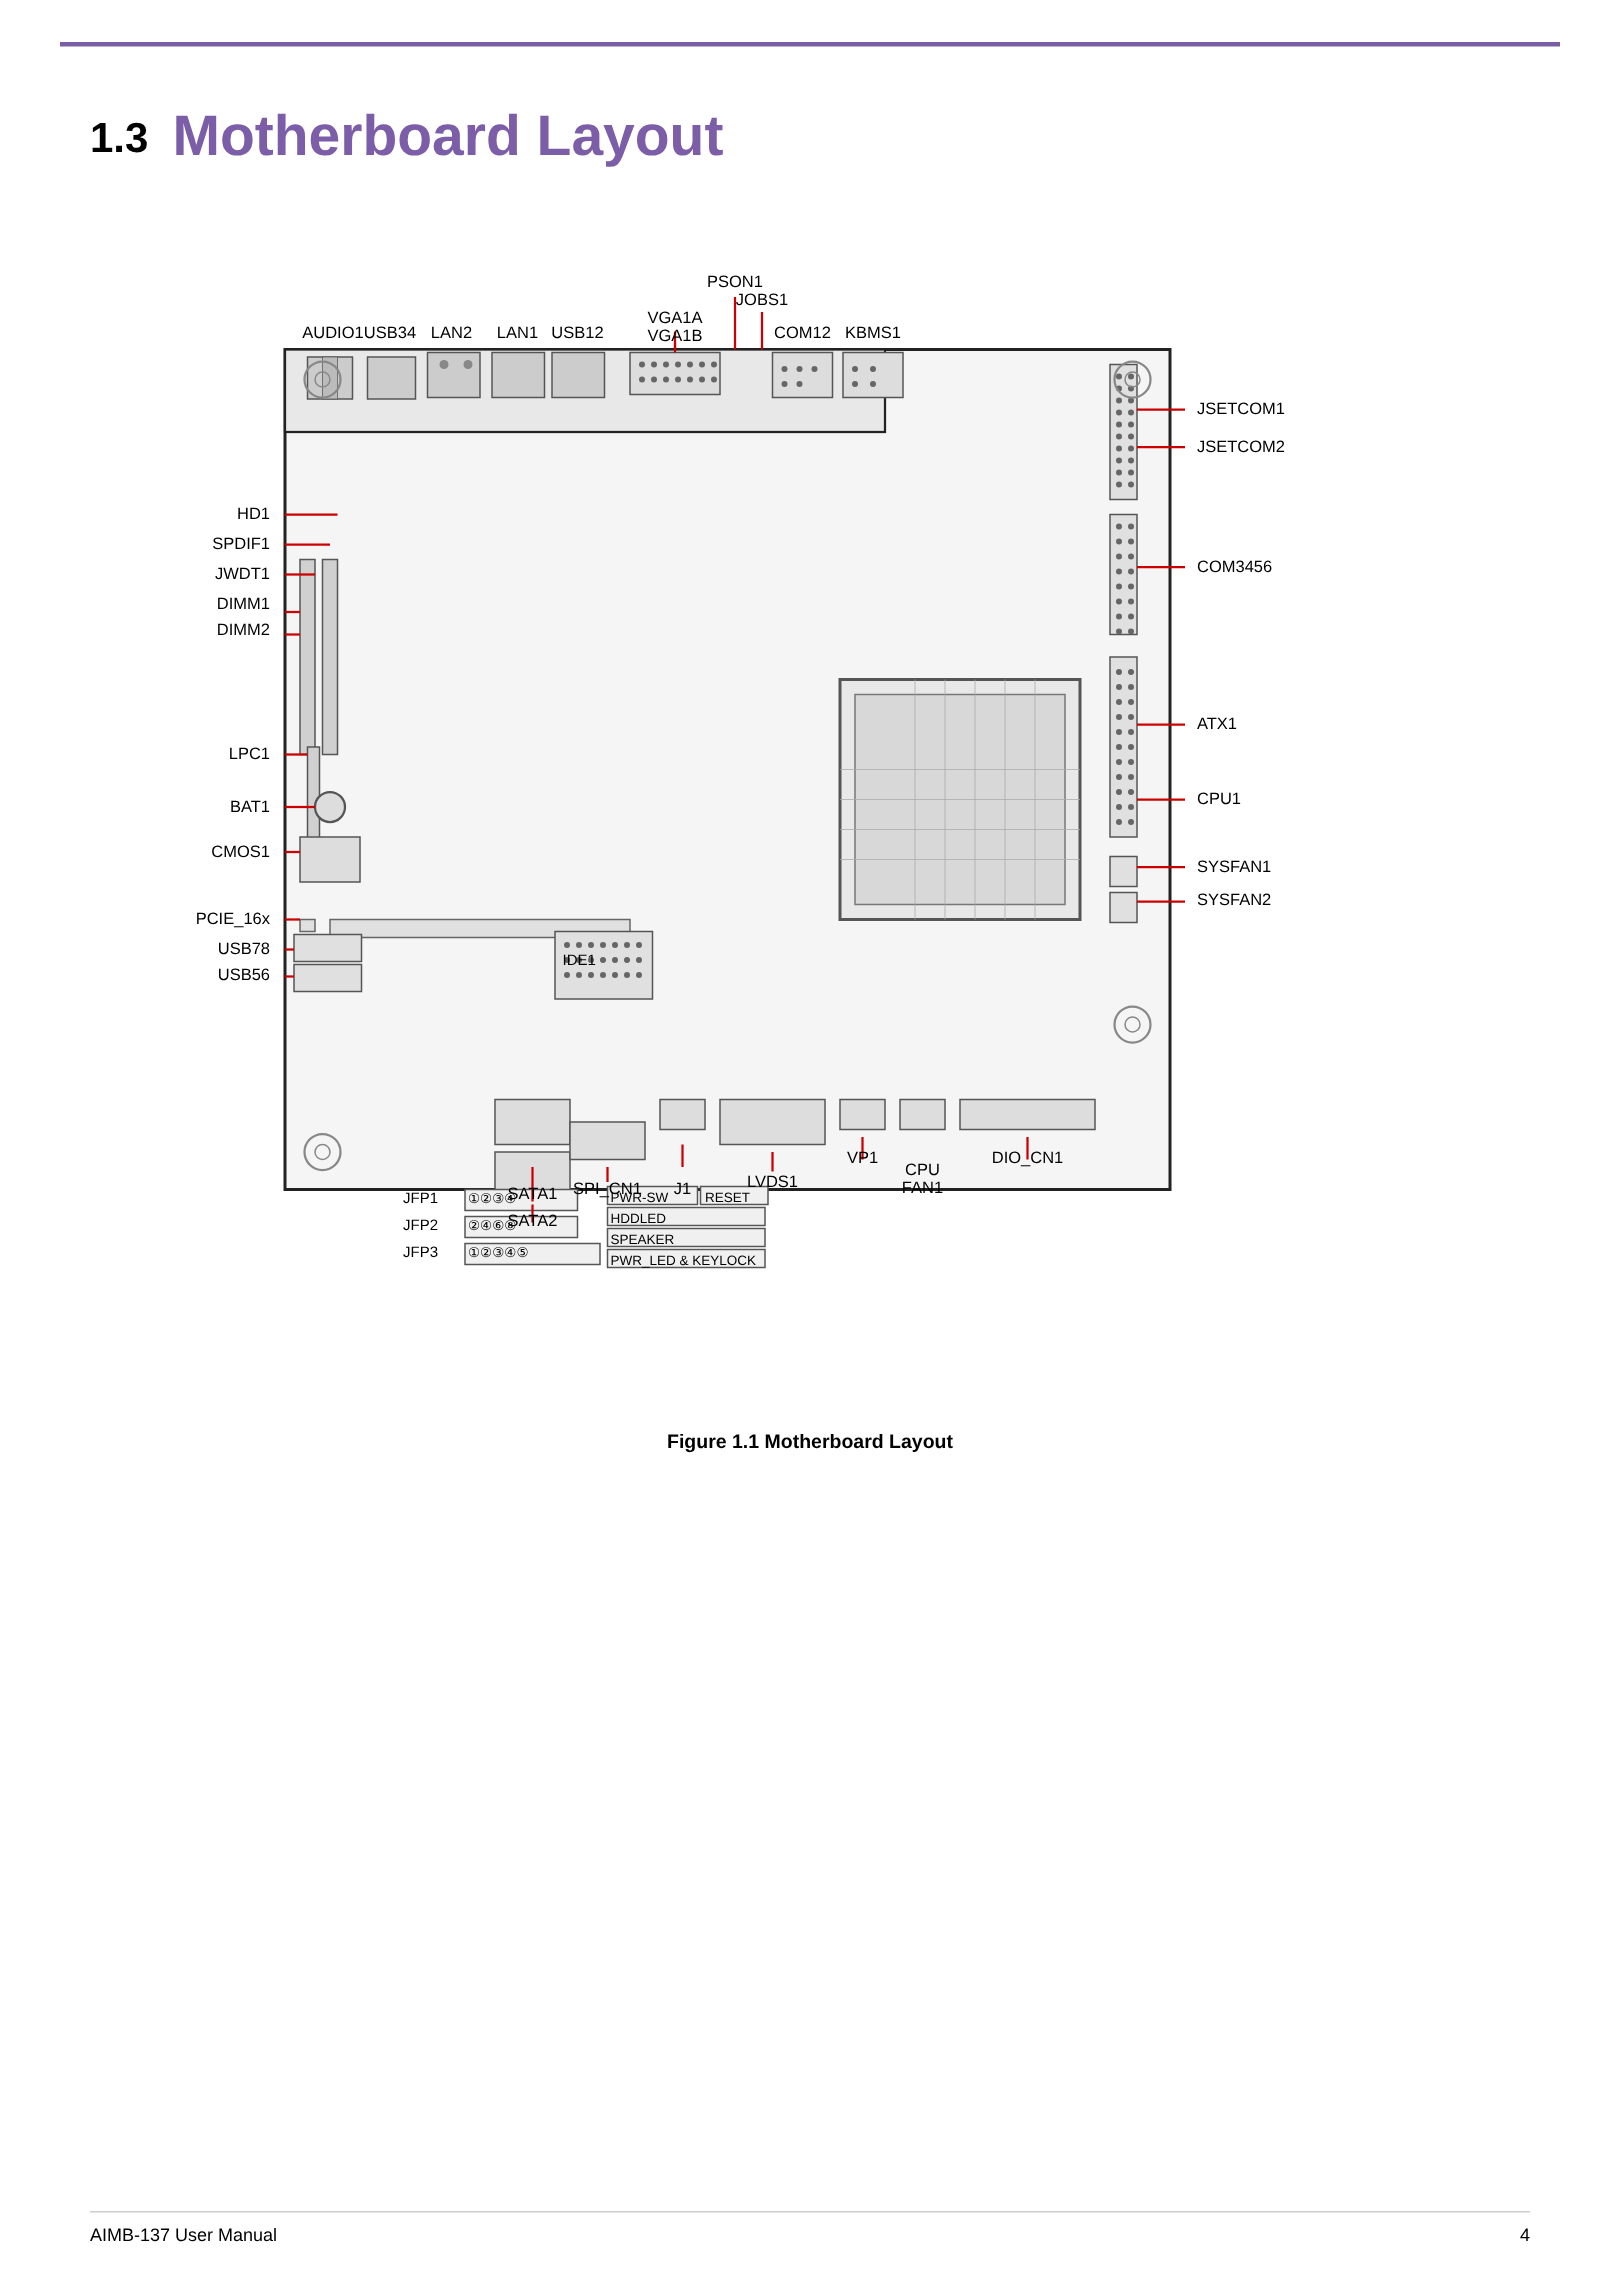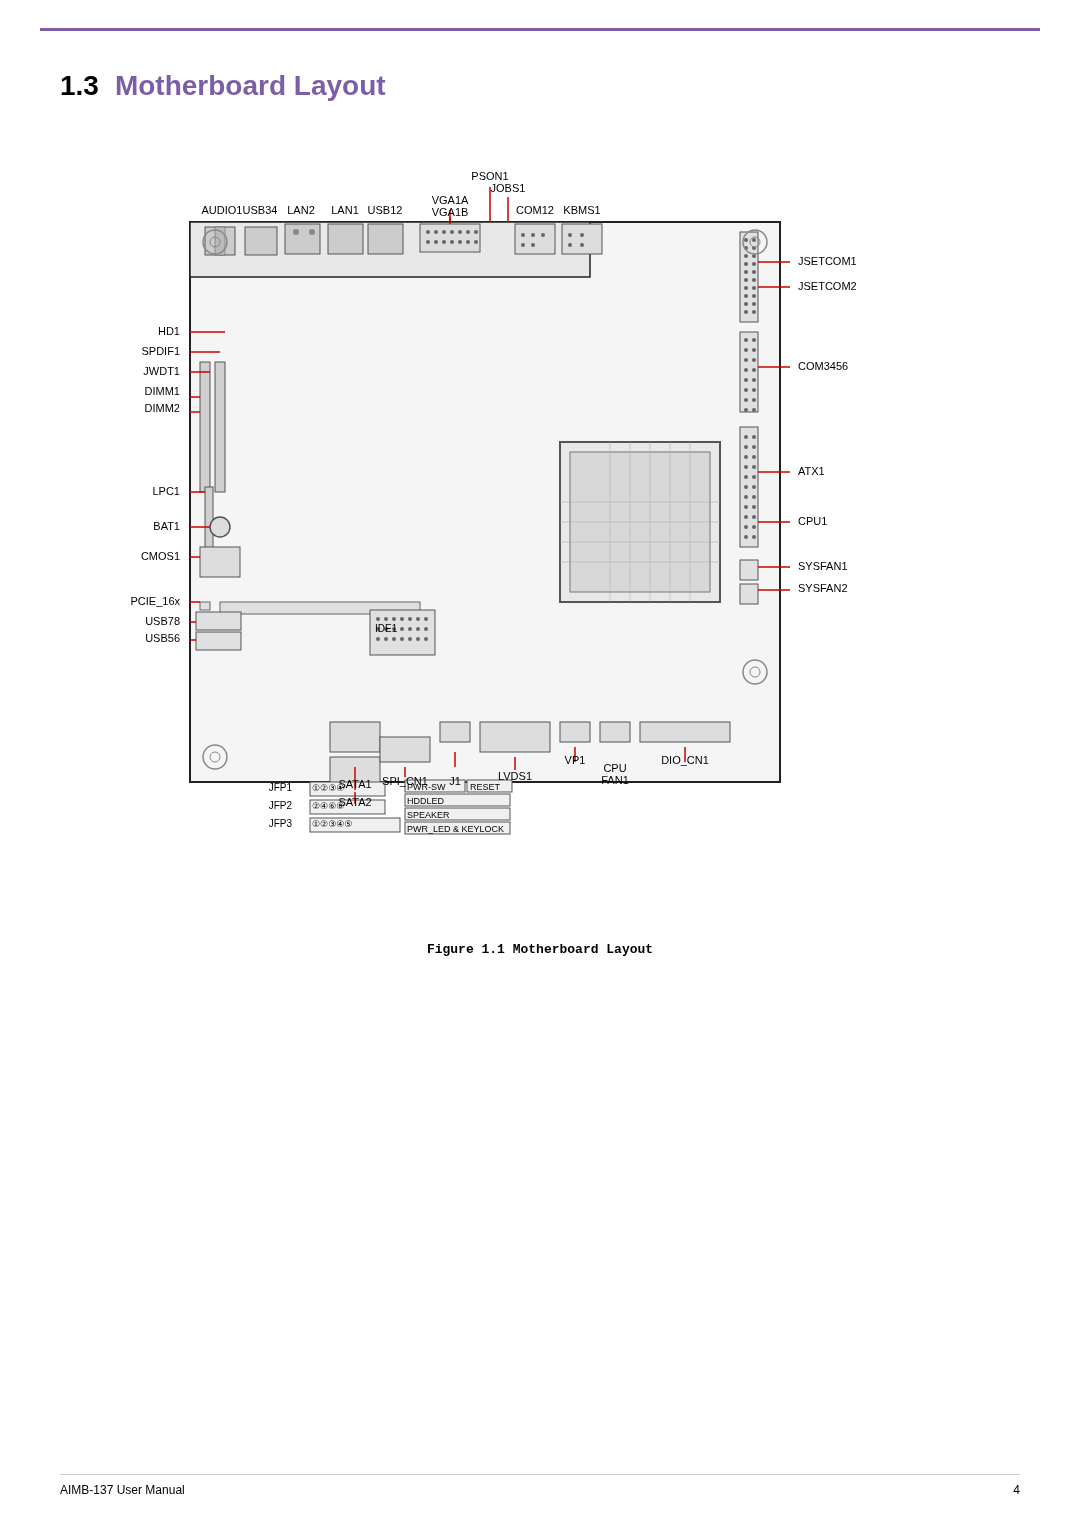--- a/index.html
+++ b/index.html
@@ -34,32 +34,31 @@
       margin-top: 20px;
     }
 
     .section-number {
       font-size: 28px;
       font-weight: bold;
       color: #000;
     }
 
     .section-heading {
-      font-size: 28px;
+      font-size: 38px;
       font-weight: bold;
       color: #7b5ea7;
     }
 
     
     .figure-caption {
       text-align: center;
       margin-top: 20px;
       font-size: 13px;
       font-weight: bold;
-      font-family: Liberation Mono, monospace;
     }
 
     
     .page-footer {
       position: absolute;
       bottom: 30px;
       left: 60px;
       right: 60px;
       display: flex;
       justify-content: space-between;

